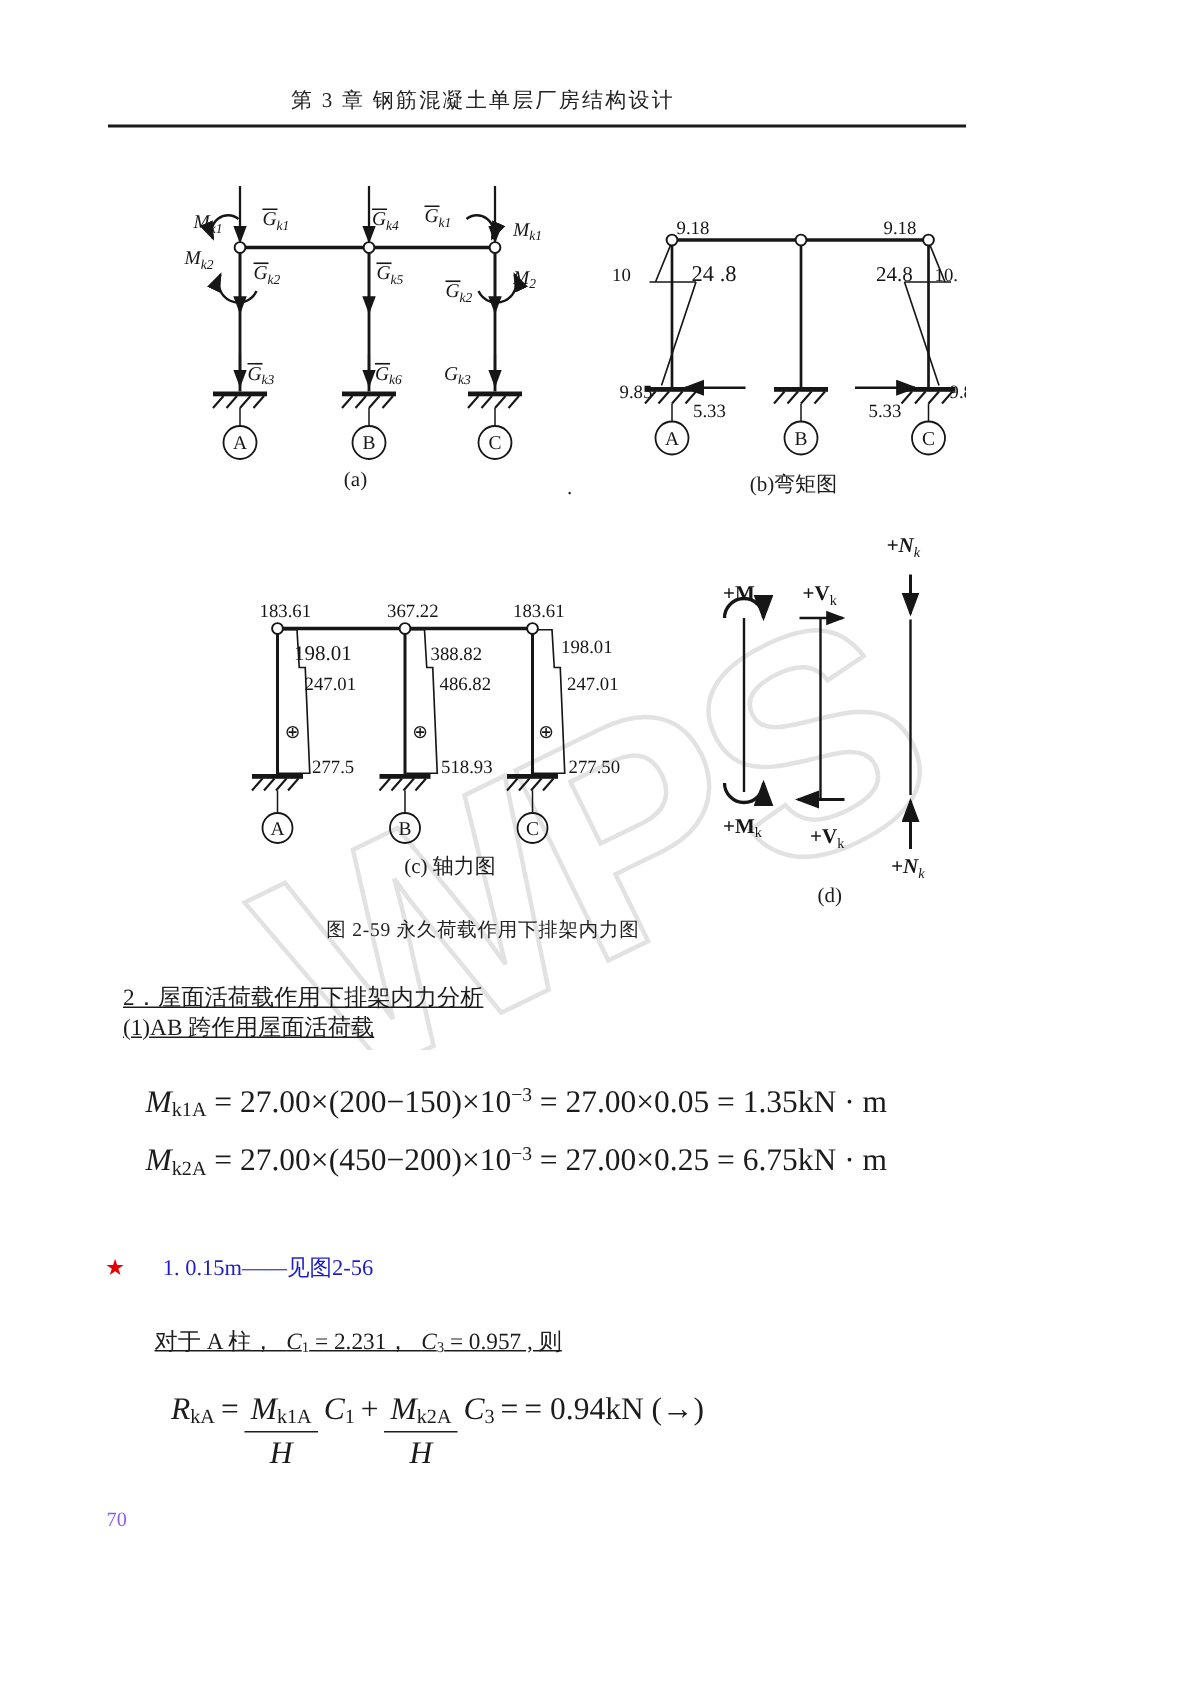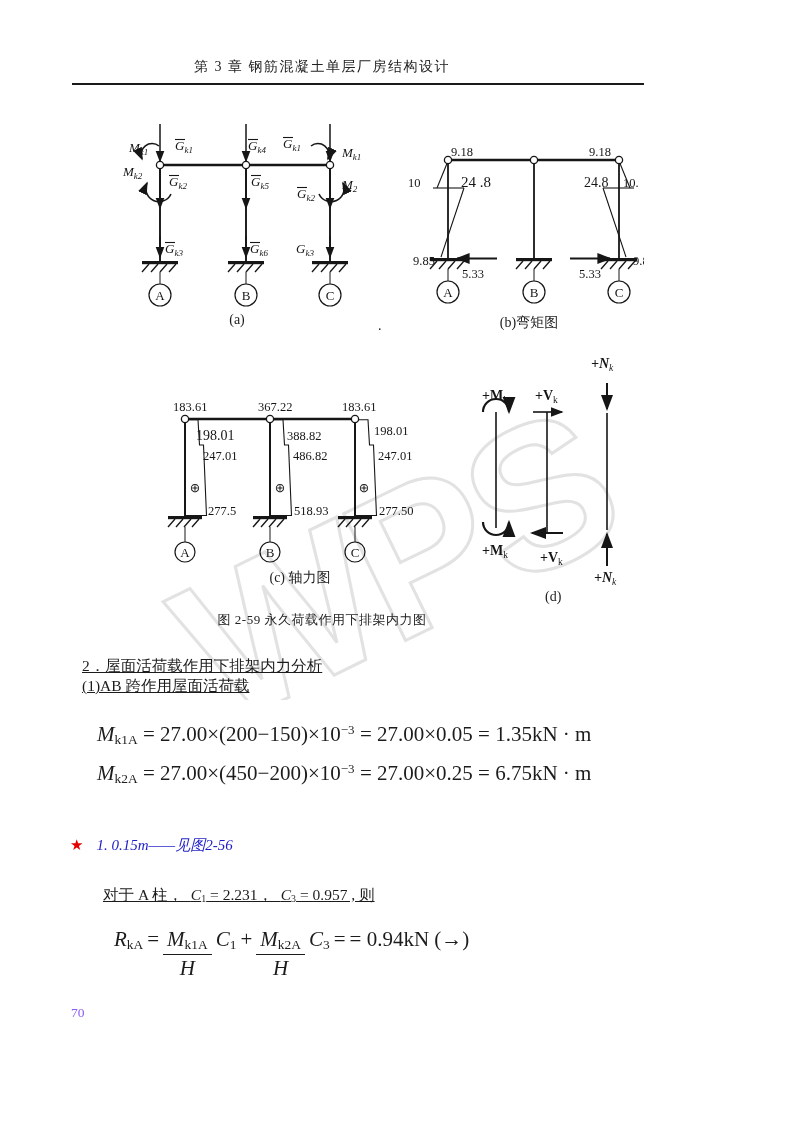--- a/index.html
+++ b/index.html
@@ -24,21 +24,21 @@
   .dsub{font-size:9.5px;font-weight:400;}
   .fig-caption{position:absolute;top:611px;left:0;right:0;text-align:center;font-size:13px;letter-spacing:0.5px;color:#222;z-index:2;}
   .stray-dot{position:absolute;left:378px;top:318px;font-size:14px;z-index:2;}
   .t{position:absolute;font-size:15.5px;line-height:1.25;white-space:pre;z-index:2;text-decoration:underline;}
   .formula{position:absolute;font-size:21px;white-space:pre;z-index:2;}
   .iv{font-style:italic;}
   .sb{font-size:0.64em;vertical-align:-0.22em;font-style:normal;}
   .sp{font-size:0.62em;vertical-align:0.55em;font-style:normal;}
   .note{position:absolute;left:70px;top:836px;font-size:15px;z-index:2;white-space:pre;}
   .note .star{color:#e60000;}
-  .note .ntext{color:#1d1dc8;margin-left:13px;font-style:italic;}
+  .note .ntext{color:#1d1dc8;margin-left:25px;}
   .rka{display:flex;align-items:flex-start;z-index:2;}
   .rka > *{margin-right:4px;}
   .frac{display:inline-flex;flex-direction:column;align-items:center;vertical-align:middle;}
   .frac .num{border-bottom:1.3px solid #1c1c1c;padding:0 4px 1px;white-space:pre;}
   .frac .den{padding-top:1px;white-space:pre;}
   .pagenum{position:absolute;left:71px;top:1005px;font-size:13.5px;color:#8b5cf6;z-index:2;}
 </style>
 </head>
 <body>
 

